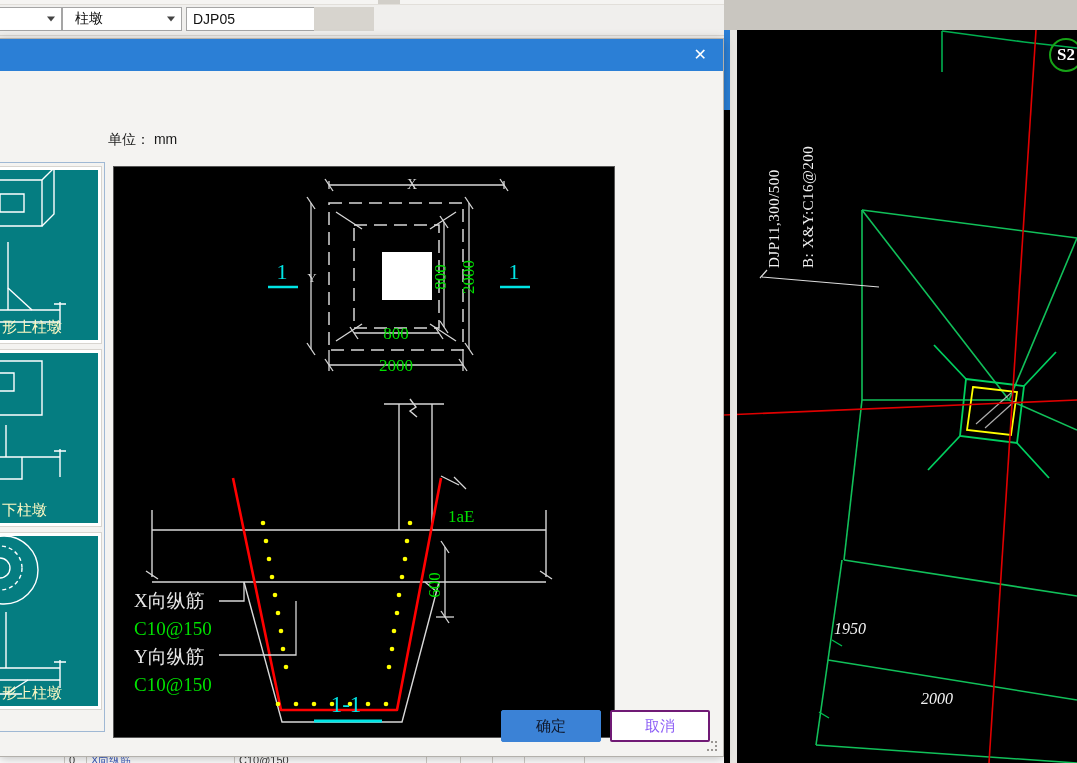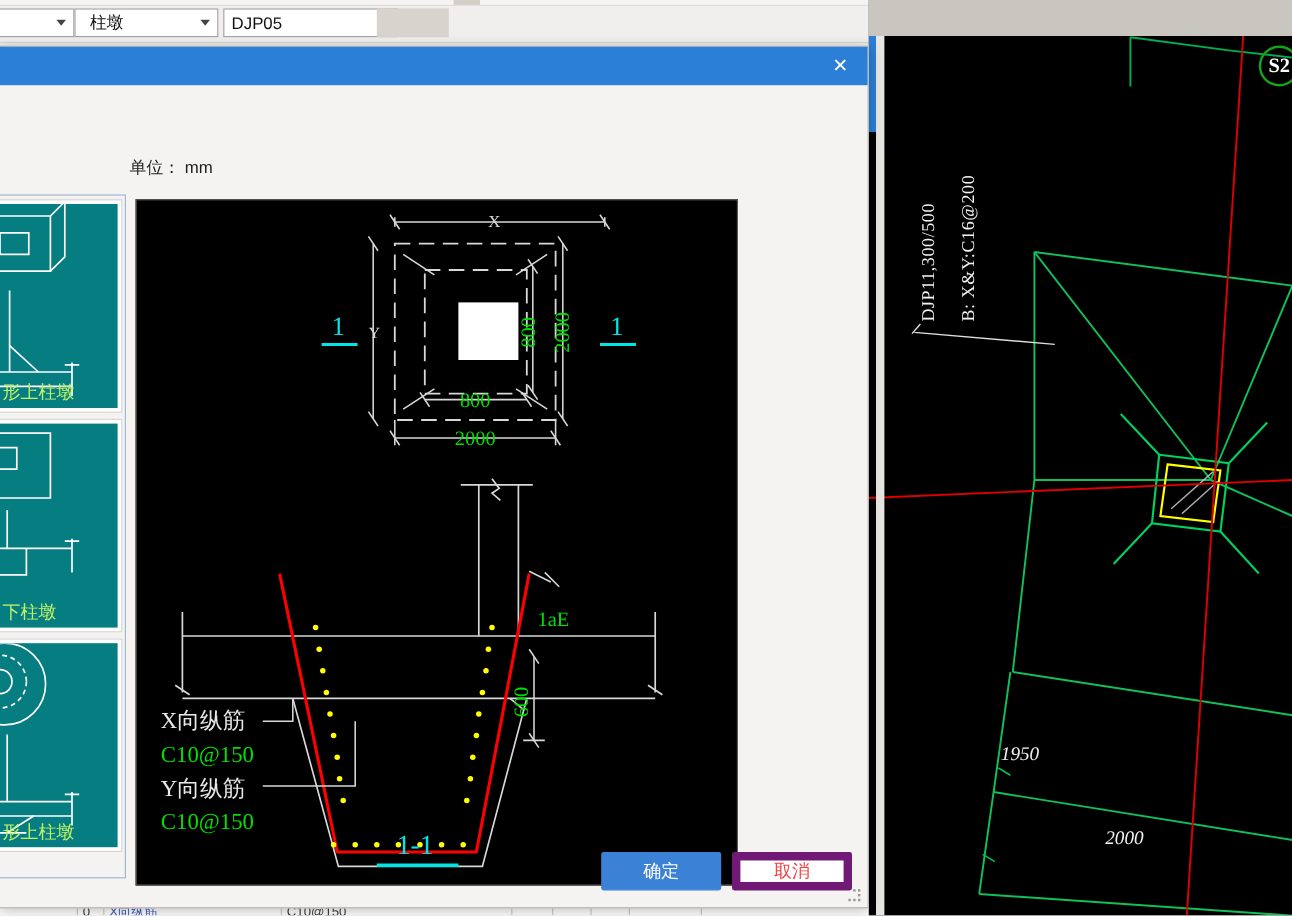--- a/index.html
+++ b/index.html
@@ -104,42 +104,42 @@
     position:absolute; left:-10px; top:123px; width:115px; height:570px;
     background:#f4f3f1; border:1px solid #9fb8d4;
     overflow:hidden; padding:3px;
   }
   .thumb {
     position:relative; width:108px; height:178px; margin-bottom:5px;
     background:#fff; border:1px solid #d8d5d0; padding:3px;
   }
   .thumb-inner { position:relative; width:100%; height:100%; background:#057d81; overflow:hidden; }
   .thumb-label {
-    position:absolute; left:4px; bottom:3px; color:#bef264; font-size:15px;
+    position:absolute; left:4px; bottom:3px; color:#fef9c3; font-size:15px;
     white-space:nowrap;
   }
   .thumb svg { position:absolute; left:0; top:0; }
 
   
   .cad-canvas {
     position:absolute; left:113px; top:127px; width:502px; height:572px;
     background:#000; border:1px solid #555; overflow:hidden;
   }
   .cad-canvas svg { display:block; }
   .cv-text { font-family:"Liberation Serif", serif; }
 
   
   .dlg-footer { position:absolute; left:0; bottom:0; width:100%; height:56px; }
   .btn {
     position:absolute; top:10px; height:32px; width:100px;
     font-size:15px; display:flex; align-items:center; justify-content:center;
     cursor:pointer; border-radius:2px;
   }
-  .btn-ok { left:501px; background:#3b82d6; color:#ffffff; border:1px solid #3b82d6; }
-  .btn-cancel { left:610px; background:#fff; color:#ef4444; border:7px solid #701a75; }
+  .btn-ok { left:501px; background:#3b82d6; color:#0f172a; border:1px solid #3b82d6; }
+  .btn-cancel { left:610px; background:#fff; color:#8b5cf6; border:2px solid #701a75; }
   .resize-grip { position:absolute; right:4px; bottom:3px; width:12px; height:12px; }
   .resize-grip i { position:absolute; width:2px; height:2px; background:#9a9793; display:block; }
 </style>
 </head>
 <body>
 
 <div id="root">
 
   <div class="app-bg">
 

